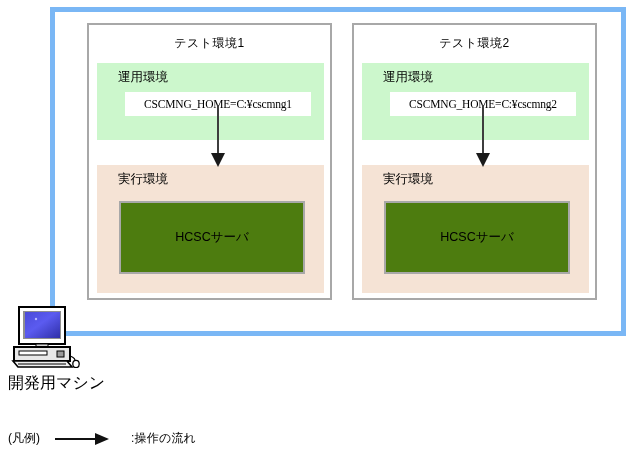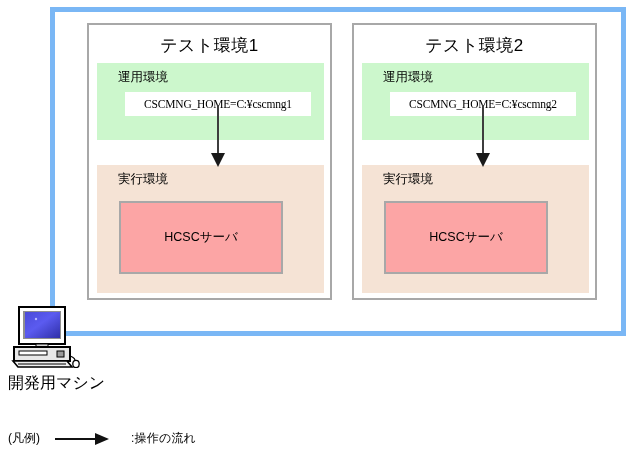--- a/index.html
+++ b/index.html
@@ -35,21 +35,21 @@
     width: 245px;
     height: 277px;
     border: 2px solid #a8a8a8;
     background: #ffffff;
   }
   .env-box.left  { left: 87px; }
   .env-box.right { left: 352px; }
 
   .env-title {
     text-align: center;
-    font-size: 17px;
+    font-size: 12px;
     letter-spacing: 0.5px;
     margin-top: 11px;
     line-height: 1.2;
   }
 
   
   .zone {
     position: absolute;
     left: 8px;
     width: 227px;
@@ -85,23 +85,23 @@
     font-size: 11.5px;
     letter-spacing: -0.2px;
     white-space: nowrap;
   }
 
   
   .server-box {
     position: absolute;
     left: 22px;
     top: 36px;
-    width: 164px;
+    width: 186px;
     height: 73px;
-    background: #fca5a5;
+    background: #4d7c0f;
     border: 2px solid #a8a8a8;
     display: flex;
     align-items: center;
     justify-content: center;
     font-size: 12.5px;
   }
 
   
   .arrow {
     position: absolute;

